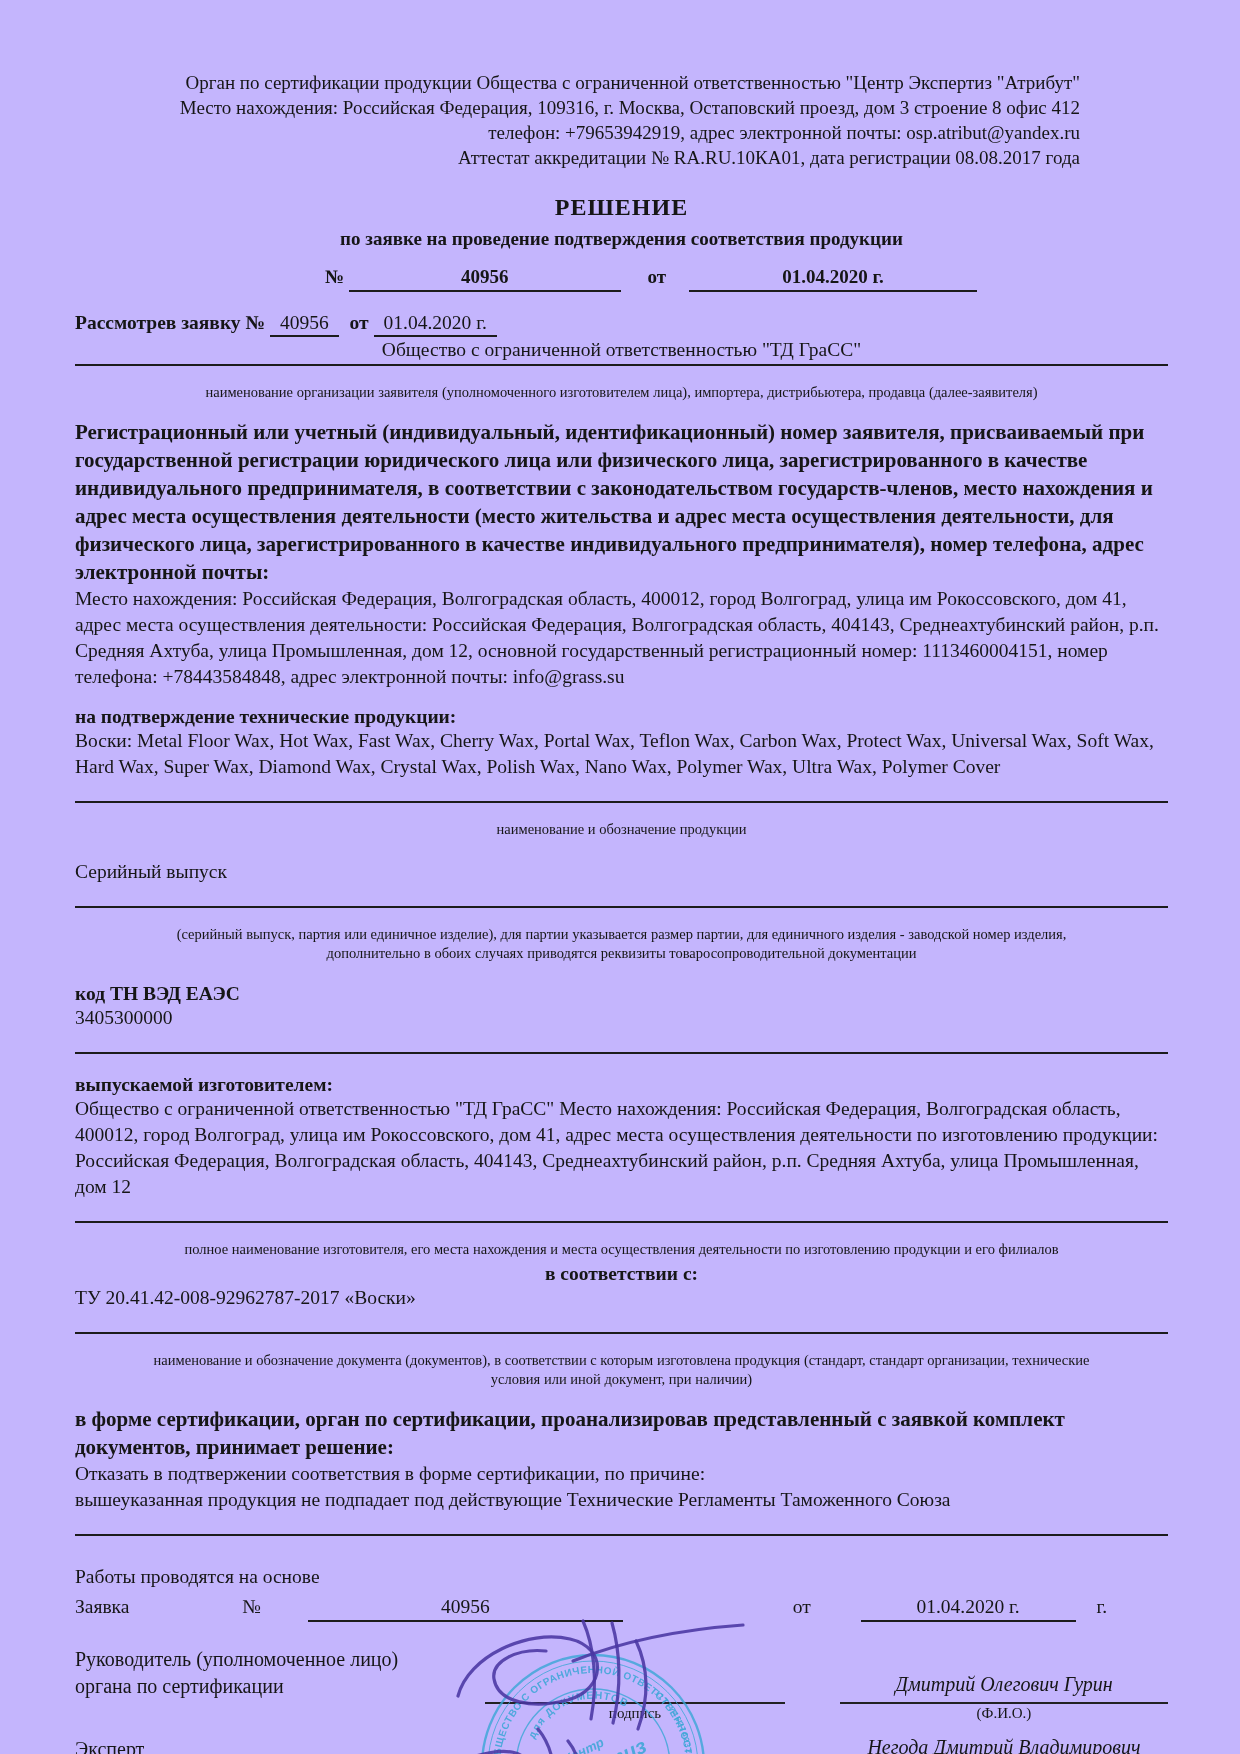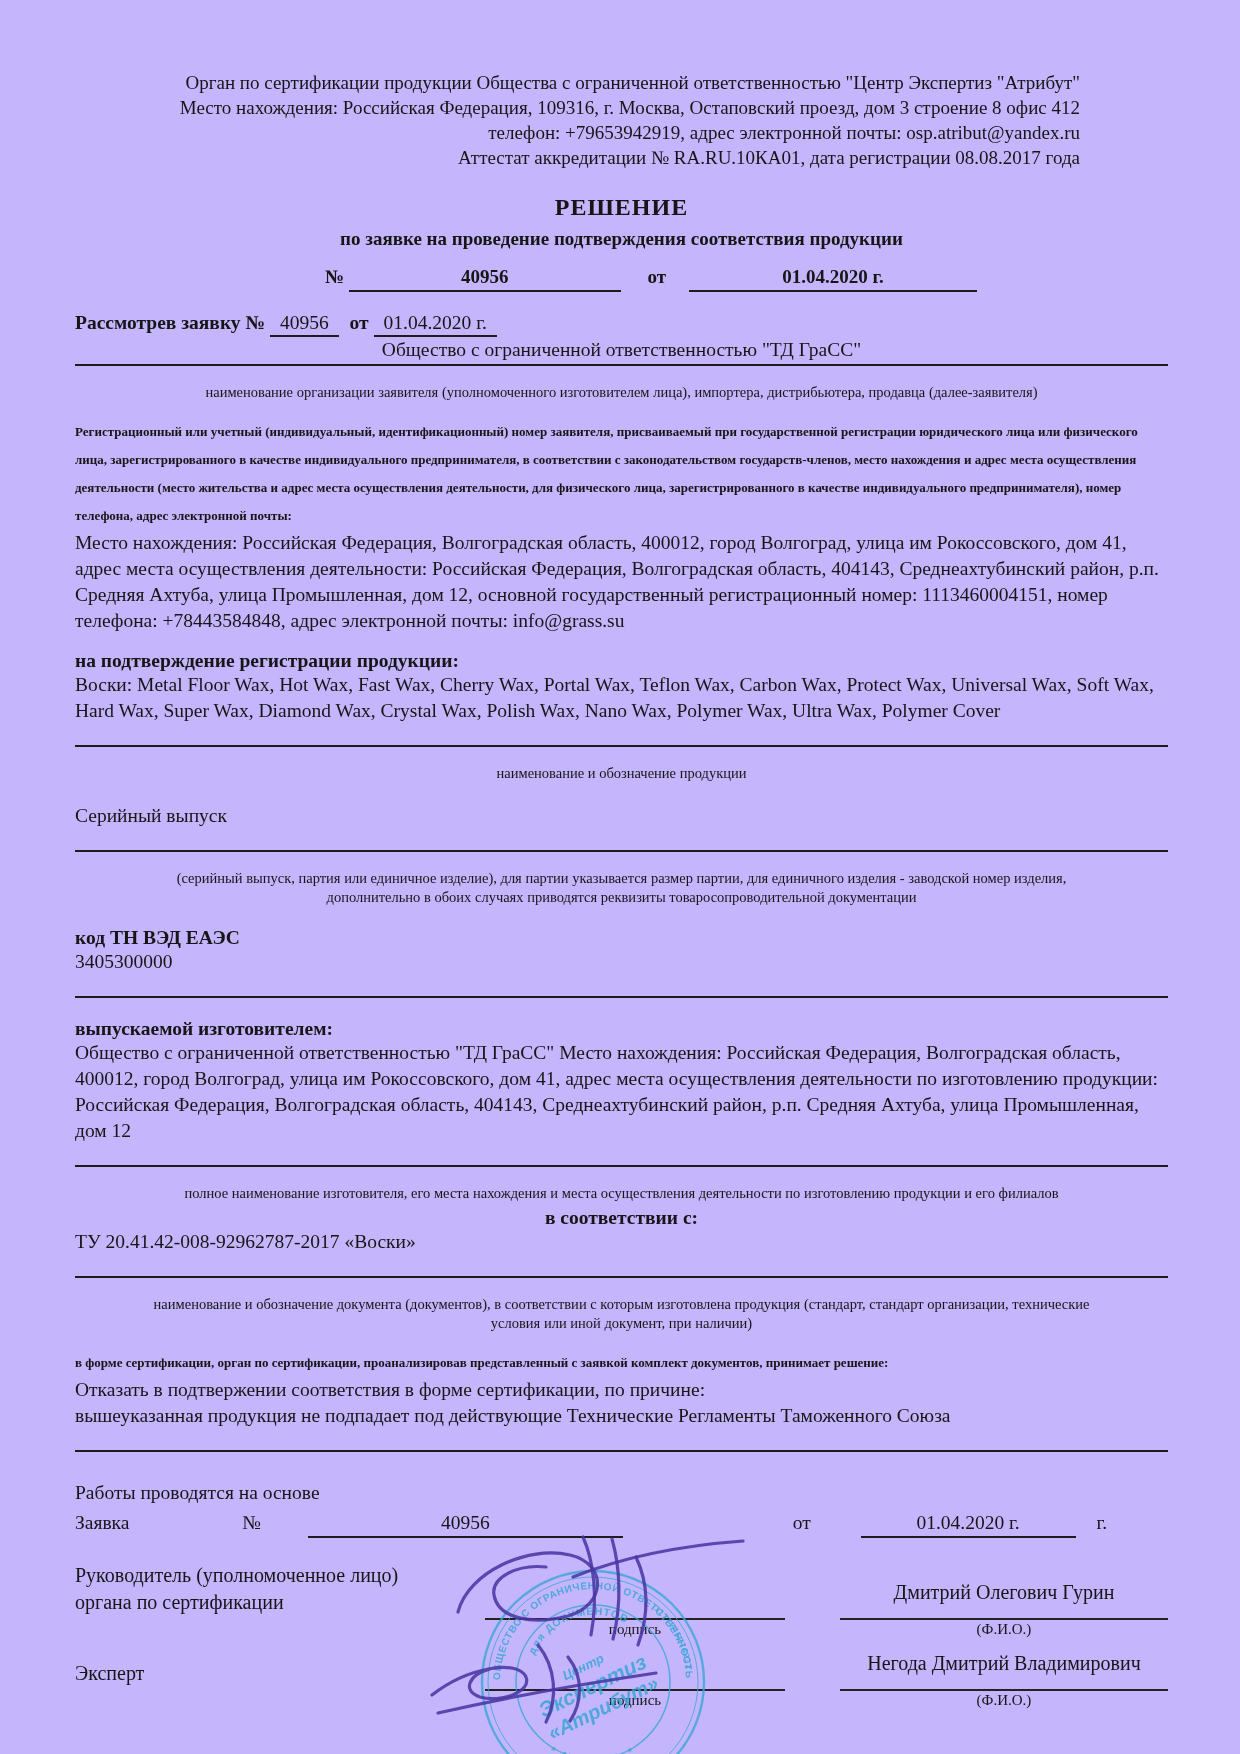--- a/index.html
+++ b/index.html
@@ -19,34 +19,34 @@
   .numrow{ margin-top:16px; margin-left:250px; font-weight:bold; font-size:19px;}
   .useg{ display:inline-block; border-bottom:2px solid #1c1c1c; text-align:center; padding-bottom:2px;}
   .u40956{ width:272px;}
   .udate{ width:288px; margin-left:10px;}
   .otlbl{ margin-left:22px; margin-right:8px;}
   .reviewed{ margin-top:20px; font-size:19.5px;}
   .reviewed b{ font-weight:bold;}
   .rseg{ display:inline-block; border-bottom:2px solid #1c1c1c; text-align:center; padding:0 10px 1px 10px;}
   .center-ul{ border-bottom:2px solid #1c1c1c; text-align:center; font-size:19.5px; padding-bottom:3px; margin-top:2px;}
   .caption{ font-size:14.5px; text-align:center; line-height:19px; margin-top:17px;}
-  .para-bold{ margin-top:16px; font-size:13px; font-weight:bold; line-height:28px;}
+  .para-bold{ margin-top:16px; font-size:21px; font-weight:bold; line-height:28px;}
   .para{ font-size:19.5px; line-height:26px;}
   .sec-h{ font-size:19.5px; font-weight:bold; margin-top:16px;}
   .ulblock{ border-bottom:2px solid #1c1c1c; padding-bottom:21px;} .mt20{margin-top:20px;}
   .zrow{ font-size:19.5px; margin-top:6px;}
   .zrow .zseg{ display:inline-block; border-bottom:2px solid #1c1c1c; text-align:center; padding-bottom:2px;}
   .sig-area{ position:relative; margin-top:24px;}
   .sig-row{ display:flex; align-items:flex-end;}
   .sig-role{ width:335px; font-size:20px; line-height:27px; padding-bottom:22px;}
   .sig-mid{ width:300px; margin-left:75px;}
   .sig-name{ flex:1; margin-left:55px;}
   .sig-line{ border-bottom:2px solid #222;}
   .sig-cap{ font-size:15px; text-align:center; margin-top:1px;}
-  .sig-name .nm{ font-size:20px; text-align:center; padding-bottom:14px;}
+  .sig-name .nm{ font-size:20px; text-align:center; padding-bottom:6px;font-style:italic;}
   .stamp-svg{ position:absolute; left:323px; top:-45px; width:420px; height:330px; pointer-events:none;}
   .stamp-stroke{ fill:none; stroke:var(--stamp-ink,#3aa6d6); opacity:.8;}
   .stamp-text{ fill:var(--stamp-ink,#3aa6d6); opacity:.85; font-family:"Liberation Sans","DejaVu Sans",sans-serif; font-weight:bold;}
   .pen{ fill:none; stroke:var(--pen-ink,#4a37a3); stroke-width:3.2; stroke-linecap:round; opacity:.88;}
 </style>
 </head>
 <body>
 
 <div class="page">
 
@@ -73,21 +73,21 @@
     <b style="margin-left:6px;">от</b>
     <span class="rseg">01.04.2020 г.</span>
   </div>
 
   <div class="center-ul">Общество с ограниченной ответственностью "ТД ГраСС"</div>
   <div class="caption">наименование организации заявителя (уполномоченного изготовителем лица), импортера, дистрибьютера, продавца (далее-заявителя)</div>
 
   <div class="para-bold">Регистрационный или учетный (индивидуальный, идентификационный) номер заявителя, присваиваемый при государственной регистрации юридического лица или физического лица, зарегистрированного в качестве индивидуального предпринимателя, в соответствии с законодательством государств-членов, место нахождения и адрес места осуществления деятельности (место жительства и адрес места осуществления деятельности, для физического лица, зарегистрированного в качестве индивидуального предпринимателя), номер телефона, адрес электронной почты:</div>
   <div class="para">Место нахождения: Российская Федерация, Волгоградская область, 400012, город Волгоград, улица им Рокоссовского, дом 41, адрес места осуществления деятельности: Российская Федерация, Волгоградская область, 404143, Среднеахтубинский район, р.п. Средняя Ахтуба, улица Промышленная, дом 12, основной государственный регистрационный номер: 1113460004151, номер телефона: +78443584848, адрес электронной почты: info@grass.su</div>
 
-  <div class="sec-h">на подтверждение регистрации продукции:</div>
+  <div class="sec-h">на подтверждение технические продукции:</div>
   <div class="para ulblock">Воски: Metal Floor Wax, Hot Wax, Fast Wax, Cherry Wax, Portal Wax, Teflon Wax, Carbon Wax, Protect Wax,  Universal Wax, Soft Wax, Hard Wax, Super Wax, Diamond Wax, Crystal Wax, Polish Wax, Nano Wax, Polymer Wax, Ultra Wax,   Polymer Cover</div>
   <div class="caption">наименование и обозначение продукции</div>
 
   <div class="para ulblock mt20">Серийный выпуск</div>
   <div class="caption">(серийный выпуск, партия или единичное изделие), для партии указывается размер партии, для единичного изделия - заводской номер изделия,</div>
   <div class="caption" style="margin-top:0;">дополнительно в обоих случаях приводятся реквизиты товаросопроводительной документации</div>
 
   <div class="sec-h mt20">код ТН ВЭД ЕАЭС</div>
   <div class="para ulblock">3405300000</div>
 

